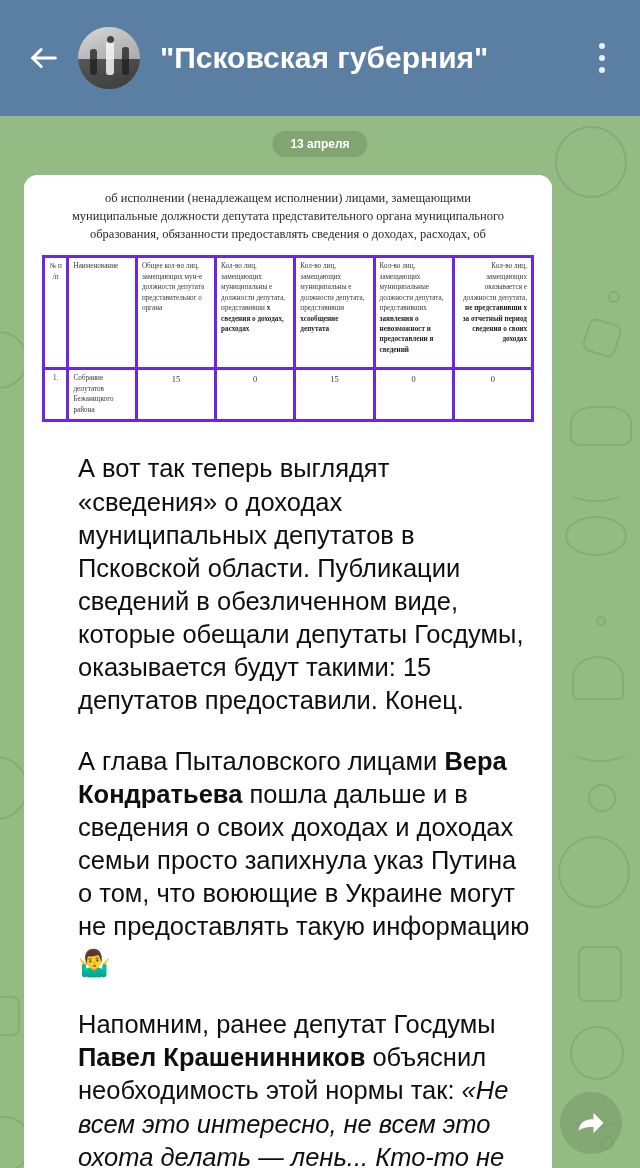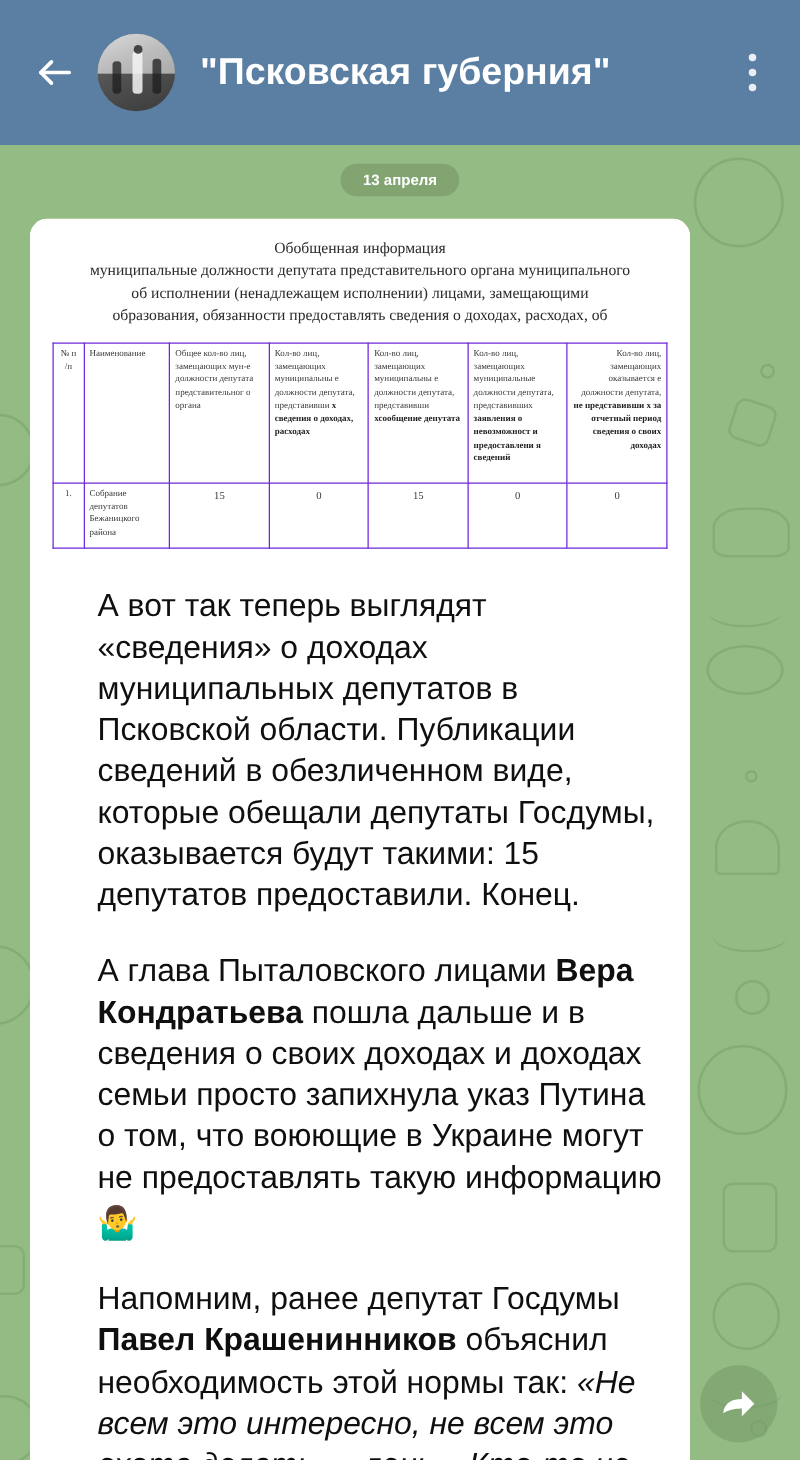--- a/index.html
+++ b/index.html
@@ -80,21 +80,21 @@
   
   #doc {
     width:100%; background:#ffffff; padding:14px 18px 10px 18px;
     color:#222; 
     font-family:"Liberation Serif", serif;
   }
   #doc-title { text-align:center; font-size:12.5px; line-height:1.45; color:#2a2a2a; }
   #doc-title .l1 { display:block; }
   #doc-table { width:100%; border-collapse:collapse; margin-top:12px; table-layout:fixed; }
   #doc-table td, #doc-table th {
-    border:1px solid #6d28d9;
+    border:3px solid #6d28d9;
     vertical-align:top;
     padding:3px 4px;
     font-size:7.2px; line-height:1.45;
     color:#3a3a3a; font-weight:normal;
     text-align:left;
   }
   #doc-table th.c0, #doc-table td.c0 { width:5%; text-align:center; }
   #doc-table th.c1, #doc-table td.c1 { width:14%; }
   #doc-table td.num { text-align:center; font-size:8.5px; }
   #doc-table tr.hdr td b { font-weight:bold; color:#1f1f1f; }
@@ -173,23 +173,22 @@
     <i></i>
   </div>
 </div>
 
 <div id="date-badge">13 апреля</div>
 
 <div id="bubble">
 
   <div id="doc">
     <div id="doc-title">
-      <span class="l1">Обобщенная информация</span>
+      <span class="l1">об исполнении (ненадлежащем исполнении) лицами, замещающими</span>
       <span class="l1">муниципальные должности депутата представительного органа муниципального</span>
-      <span class="l1">об исполнении (ненадлежащем исполнении) лицами, замещающими</span>
       <span class="l1">образования, обязанности предоставлять сведения о доходах, расходах, об</span>
     </div>
 
     <table id="doc-table">
       <tbody>
           <tr class="hdr">
         <td class="c0"><span>№ п /п</span></td>
         <td class="c1"><span>Наименование</span></td>
         <td class="c2"><span>Общее кол-во лиц, замещающих мун-е должности депутата представительног о органа</span></td>
         <td class="c3"><span>Кол-во лиц, замещающих муниципальны е должности депутата, представивши</span> <b>х сведения о доходах, расходах</b></td>

